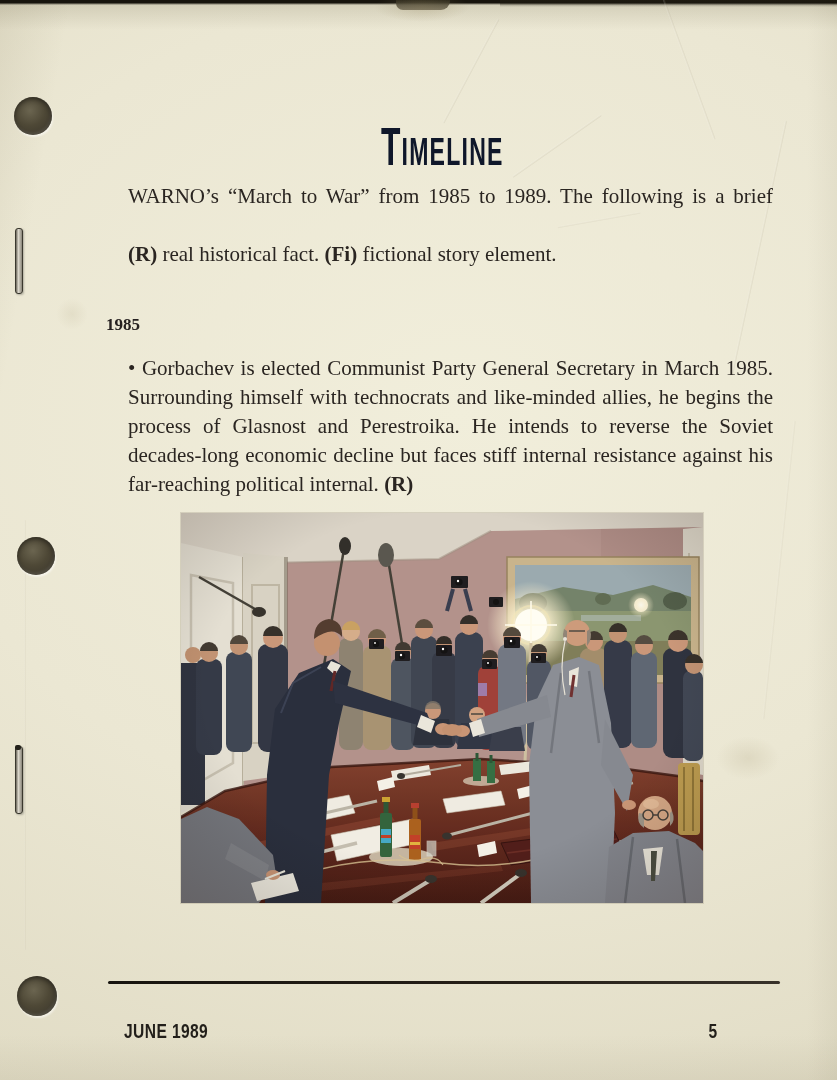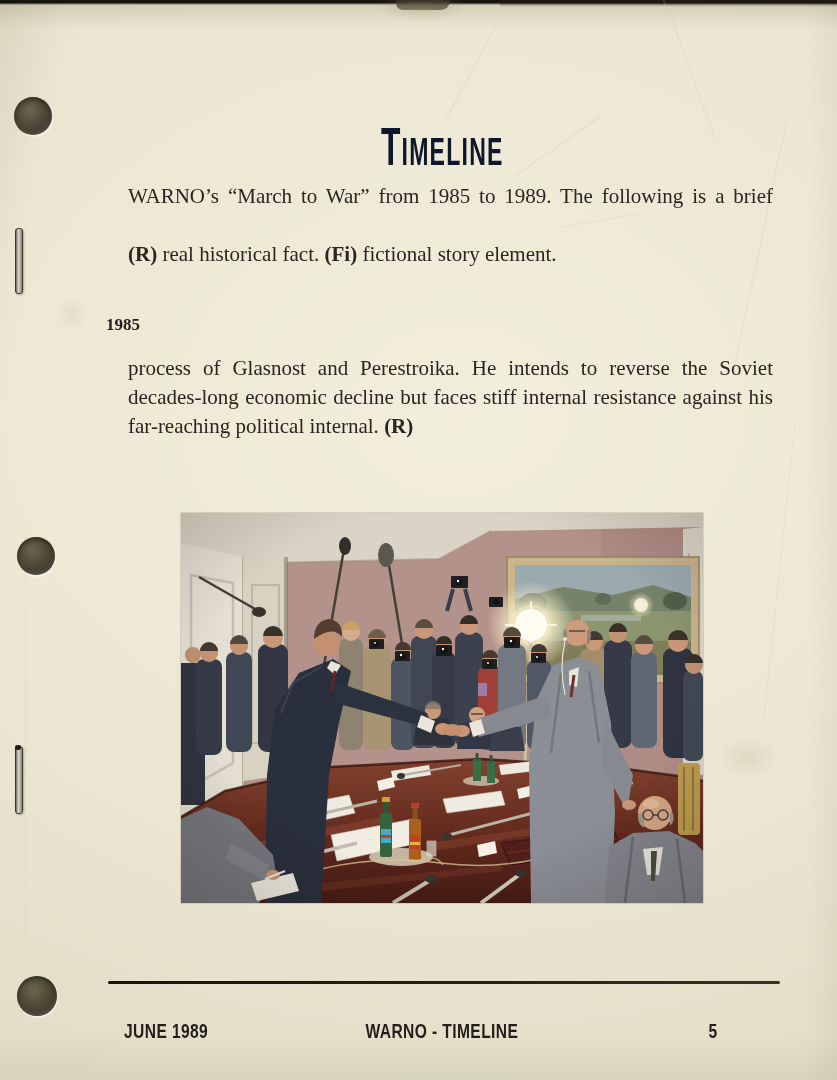--- a/index.html
+++ b/index.html
@@ -116,20 +116,22 @@
 </div>
 
 <div class="textblock para1">
     <div class="line just"><span>WARNO’s “March to War” from 1985 to 1989. The following is a brief time-</span></div>
   </div>
 <div class="textblock legend">
     <div class="line"><b>(R)</b><span> real historical fact. </span><b>(Fi)</b><span> fictional story element.</span></div>
   </div>
 <div class="year-heading">1985</div>
 <div class="textblock bullets">
+    <div class="line just"><span>• Gorbachev is elected Communist Party General Secretary in March 1985.</span></div>
+    <div class="line just"><span>Surrounding himself with technocrats and like-minded allies, he begins the</span></div>
     <div class="line just"><span>process of Glasnost and Perestroika. He intends to reverse the Soviet Union’s</span></div>
     <div class="line just"><span>decades-long economic decline but faces stiff internal resistance against his</span></div>
     <div class="line"><span>far-reaching political internal. </span><b>(R)</b></div>
   </div>
 
 <div class="photo">
   <svg width="522" height="390" viewBox="0 0 522 390" role="img" aria-label="Reagan and Gorbachev shake hands across a conference table surrounded by press photographers">
     <defs>
       <radialGradient id="flashG">
         <stop offset="0%" stop-color="#fffef6" stop-opacity="1"></stop>
@@ -406,15 +408,14 @@
     </g>
 
     <rect x="0" y="0" width="522" height="390" fill="#f6e7c8" opacity=".04"></rect>
     <rect x="0" y="0" width="522" height="390" fill="url(#vig)"></rect>
   </svg>
 </div>
 
 <div class="footer-rule"></div>
 <div class="footer ff-sans">
   <div class="f-left"><span class="cond">JUNE 1989</span></div>
-  <div class="f-center"><span class="cond">WARNO - TIMELINE</span></div>
   <div class="f-right"><span class="cond">5</span></div>
 </div>
 
 </body></html>

